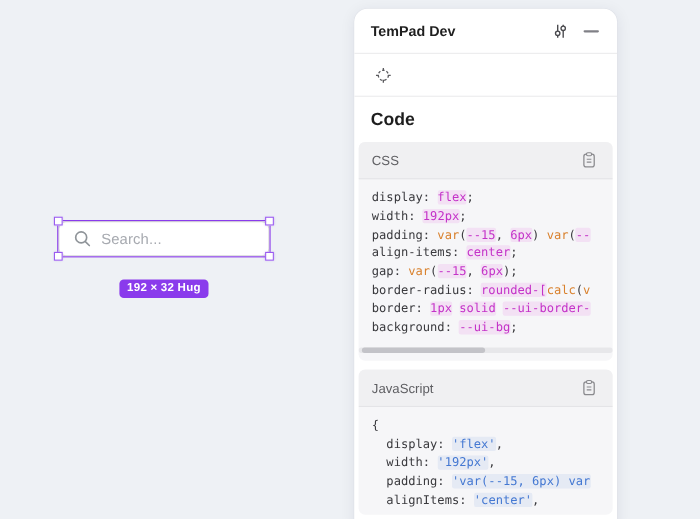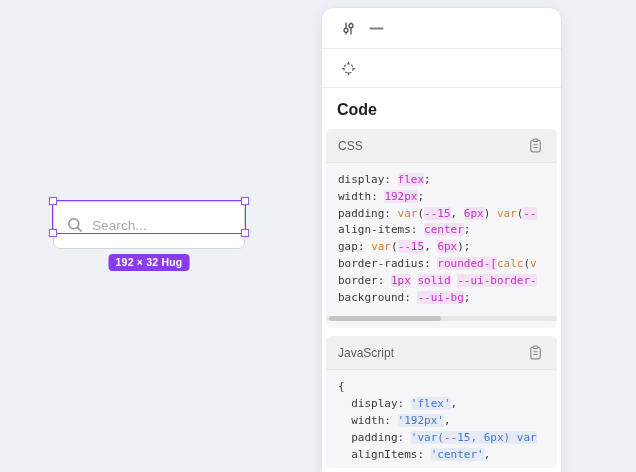--- a/index.html
+++ b/index.html
@@ -8,21 +8,21 @@
     position:relative;
     background:#EEF1F5;
     font-family:"Liberation Sans", sans-serif;
     -webkit-font-smoothing:antialiased;
   }
 
   
   .canvas { position:absolute; inset:0; }
 
   .search-input {
-    position:absolute; left:53px; top:201px; width:192px; height:48px;
+    position:absolute; left:53px; top:201px; width:192px; height:32px;
     background:#ffffff; border:1px solid #d6d6d8; border-radius:7px;
     display:flex; align-items:center; padding:0 10px 0 13px; gap:9px;
   }
   .search-input .ph {
     color:#a7aab0; font-size:13.5px; letter-spacing:.1px;
   }
 
   .sel-outline {
     position:absolute; left:52px; top:200px; width:194px; height:34px;
     border:1px solid #8A3BEC; pointer-events:none;
@@ -111,20 +111,21 @@
     <div class="sel-handle h-tr"></div>
     <div class="sel-handle h-bl"></div>
     <div class="sel-handle h-br"></div>
   </div>
   <div class="dim-badge">192 × 32 Hug</div>
 </div>
 
 <div class="panel">
 
   <div class="p-row p-header">
+    <span class="p-title">TemPad Dev</span>
     <button class="icon-btn" title="">
       <span style="display:flex;">
         <svg width="15" height="15" viewBox="0 0 15 15">
           <line x1="5" y1="1.6" x2="5" y2="13.4" stroke="#4a4a4e" stroke-width="1.25"></line>
           <circle cx="5" cy="9.3" r="2" fill="#ffffff" stroke="#4a4a4e" stroke-width="1.25"></circle>
           <line x1="10" y1="1.6" x2="10" y2="13.4" stroke="#4a4a4e" stroke-width="1.25"></line>
           <circle cx="10" cy="4.7" r="2" fill="#ffffff" stroke="#4a4a4e" stroke-width="1.25"></circle>
         </svg>
       </span>
     </button>

